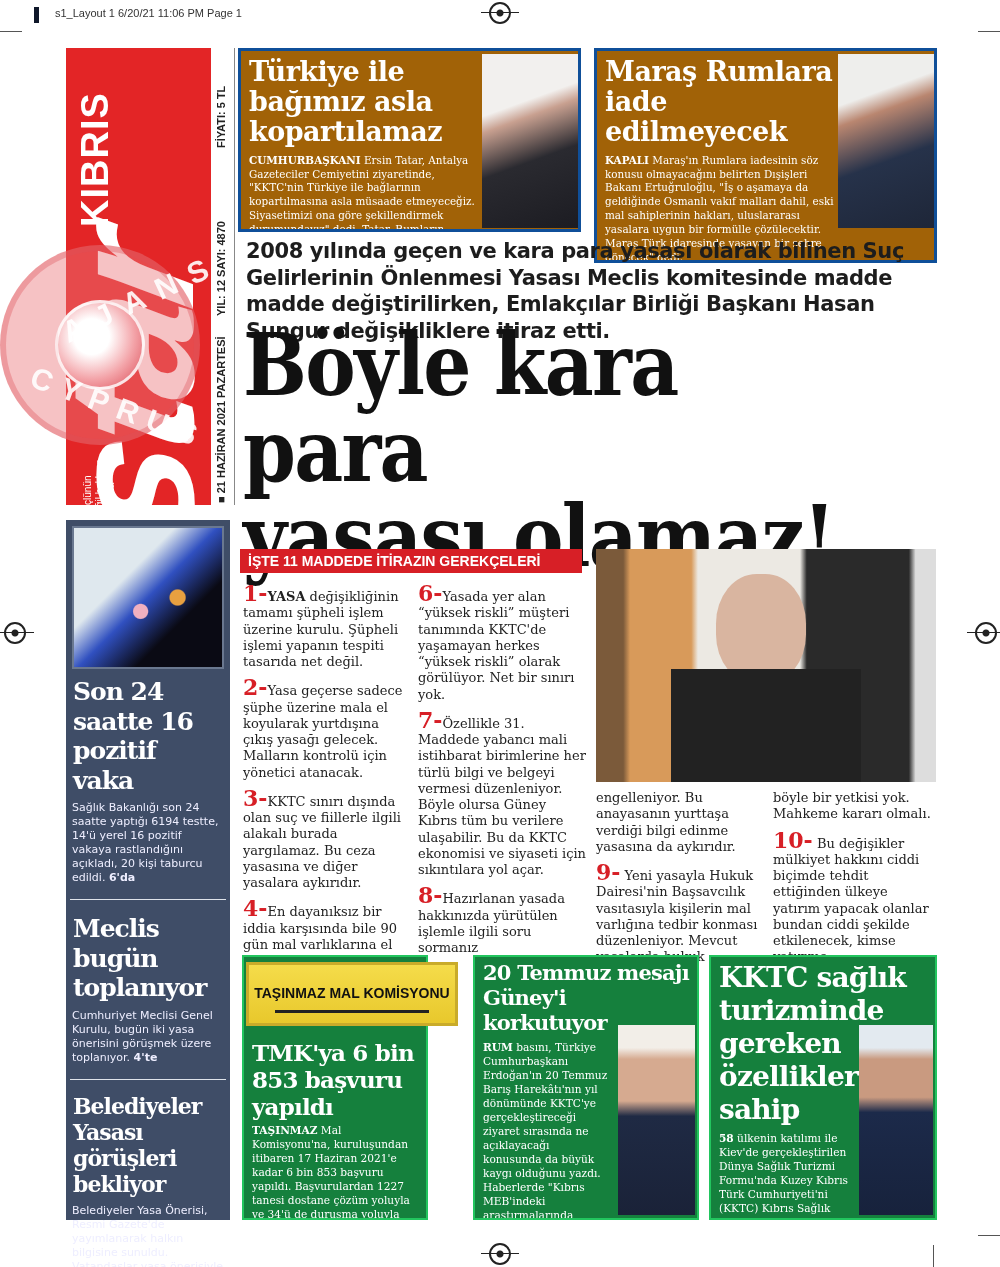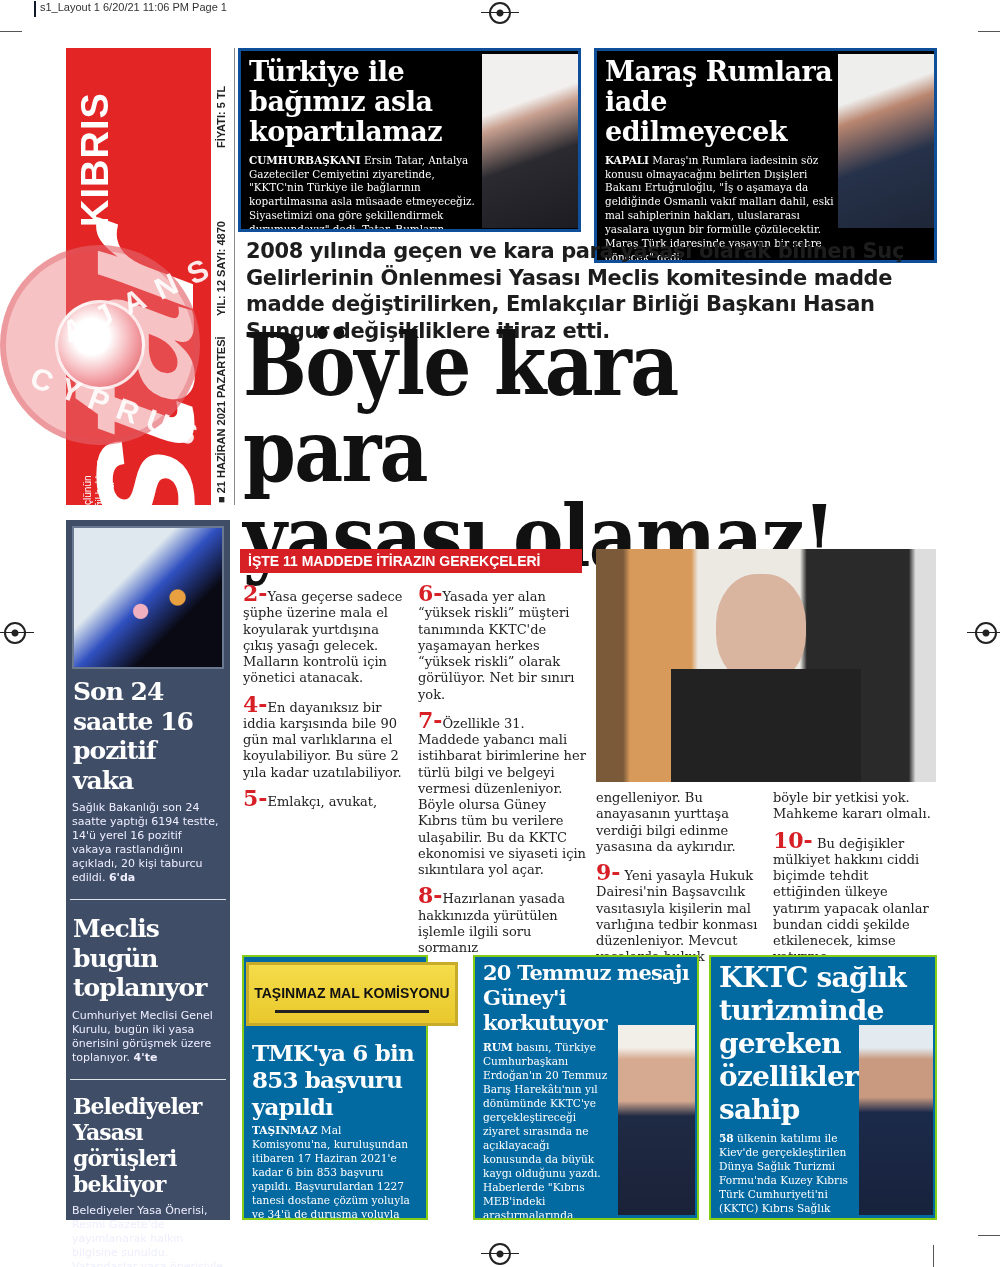--- a/index.html
+++ b/index.html
@@ -1,52 +1,52 @@
 <!DOCTYPE html>
 <html><head>
 <meta charset="utf-8">
 <style>
 *{box-sizing:border-box;margin:0;padding:0}
 body{width:1000px;height:1267px;background:#fff;position:relative;overflow:hidden;font-family:"DejaVu Serif",serif;color:#1a1a1a}
 .abs{position:absolute}
-.slug{left:34px;top:1px;font:11px "Liberation Sans",sans-serif;color:#333;border-left:2px solid #0f172a;padding-left:4px;height:16px}
+.slug{left:34px;top:7px;font:11px "Liberation Sans",sans-serif;color:#333;border-left:5px solid #0f172a;padding-left:16px;height:16px}
 .reg{width:22px;height:22px;border:2px solid #222;border-radius:50%;background:radial-gradient(circle,#222 0 3px,#fff 4px 100%)}
 .reg::before{content:"";position:absolute;left:-10px;top:8px;width:38px;height:1px;background:#222}
 .crop{background:#555}
 
 .mast{left:66px;top:48px;width:145px;height:457px;background:#e32526;overflow:hidden}
 .mast-kibris{position:absolute;left:-66px;top:90px;width:190px;transform:rotate(-90deg);color:#fff;font:bold 38px "Liberation Sans",sans-serif;letter-spacing:1px;text-align:center}
 .mast-star{position:absolute;left:-130px;top:250px;width:390px;transform:rotate(-90deg) skewX(-10deg);color:#fff;font:italic bold 180px "Liberation Sans",sans-serif;line-height:1;text-align:center;letter-spacing:-8px}
 .mast-slogan{position:absolute;left:-22px;top:398px;width:110px;transform:rotate(-90deg);color:#fff;font:10px "Liberation Sans",sans-serif;line-height:1.15}
 .stamp{left:0;top:245px;width:200px;height:200px;border-radius:50%;background:rgba(235,120,125,.45);border:6px solid rgba(220,80,90,.35);display:flex;align-items:center;justify-content:center}
 .stamp .globe{width:90px;height:90px;border-radius:50%;background:radial-gradient(circle at 40% 40%,#fff 0 25%,#f3a3a8 60%,#d9444f 100%);border:3px solid rgba(255,255,255,.8)}
 .stamp .sl{position:absolute;color:rgba(255,255,255,.9);font:bold 30px "Liberation Sans",sans-serif}
 .dateline{left:212px;top:48px;width:18px;height:457px}
 .dateline span{position:absolute;white-space:nowrap;transform:rotate(-90deg);transform-origin:left top;font:bold 11px "Liberation Sans",sans-serif;color:#222}
 .vline{left:234px;top:48px;width:1px;height:457px;background:#888}
 
-.bluebox{background:#000000;border:3px solid #0f4f99;color:#fff;overflow:hidden}
+.bluebox{background:#a16207;border:3px solid #0f4f99;color:#fff;overflow:hidden}
 .bluebox h2{font:bold 27px "DejaVu Serif",serif;line-height:1.12;letter-spacing:-.5px;margin:6px 0 0 8px}
 .bluebox p{font:10.4px "DejaVu Serif",serif;line-height:1.33;margin:6px 0 0 8px;width:232px}
 .bluebox b{font-weight:bold}
 .photo{position:absolute;background:linear-gradient(#e9e6e2,#d9d4ce)}
 
 .deck{left:246px;top:238px;width:690px;font:bold 21px "DejaVu Sans",sans-serif;line-height:1.27;letter-spacing:-.4px;color:#1d1d1d}
 .headline{left:243px;top:322px;width:700px;font:bold 86px "DejaVu Serif",serif;line-height:1.0;letter-spacing:-2px;color:#111;transform:scaleX(.88);transform-origin:left}
 .redbar{left:240px;top:549px;width:342px;height:24px;background:#d71f26;color:#fff;font:bold 14px "Liberation Sans",sans-serif;padding:4px 0 0 8px}
 .col{font:13px "DejaVu Serif",serif;line-height:1.25;color:#222}
 .col p{margin-bottom:6px}
 .num{color:#d71f26;font-weight:bold;font-size:22px;line-height:1}
 
 .darkcol{left:66px;top:520px;width:164px;height:700px;background:#3f4d67;color:#fff}
 .darkcol h3{font:bold 25px "DejaVu Serif",serif;line-height:1.18;letter-spacing:-1px;margin:0 7px}
 .darkcol p{font:11px "DejaVu Sans",sans-serif;line-height:1.28;margin:6px 6px 0 6px;color:#eef}
 .darkcol hr{border:0;border-top:1px solid #dfe3ea;margin:14px 4px 14px 4px}
 
-.purple{background:#0369a1;border:2px solid #84cc16;color:#fff;overflow:hidden}
+.purple{background:#15803d;border:2px solid #22c55e;color:#fff;overflow:hidden}
 .purple h3{font:bold 21px "DejaVu Serif",serif;line-height:1.18;letter-spacing:-.8px;margin:4px 6px 0 8px}
 .purple p{font:10.6px "DejaVu Serif",serif;line-height:1.32;color:#fff}
 .sign{left:246px;top:962px;width:212px;height:64px;background:linear-gradient(#f5dc4a,#e8c82c);border:3px solid #c9ab2a;color:#111;font:bold 14px "Liberation Sans",sans-serif;text-align:center;padding-top:20px}
 .sign::after{content:"";position:absolute;left:26px;right:26px;bottom:10px;height:3px;background:#222}
 </style>
 </head>
 <body>
 
 <div class="abs slug">s1_Layout 1  6/20/21  11:06 PM  Page 1</div>
 <div class="abs reg" style="left:489px;top:2px"></div>
@@ -95,21 +95,23 @@
   <div>Böyle kara para</div>
   <div>yasası olamaz!</div>
 </div>
 <div class="abs redbar">İŞTE 11 MADDEDE İTİRAZIN GEREKÇELERİ</div>
 <div class="abs photo" style="left:596px;top:549px;width:340px;height:233px;background:linear-gradient(90deg,#7b5a3a 0 8%,#d89a5a 10% 28%,#ece9e3 30% 60%,#2a2a2a 62% 92%,#ddd 94%)">
   <div style="position:absolute;left:120px;top:25px;width:90px;height:110px;border-radius:45%;background:#d9b5a0"></div>
   <div style="position:absolute;left:75px;top:120px;width:190px;height:113px;background:#222"></div>
 </div>
 
 <div class="abs col" style="left:243px;top:582px;width:165px">
+  <p><span class="num">1-</span><b>YASA</b><span> değişikliğinin tamamı şüpheli işlem üzerine kurulu. Şüpheli işlemi yapanın tespiti tasarıda net değil.</span></p>
   <p><span class="num">2-</span><span>Yasa geçerse sadece şüphe üzerine mala el koyularak yurtdışına çıkış yasağı gelecek. Malların kontrolü için yönetici atanacak.</span></p>
+  <p><span class="num">3-</span><span>KKTC sınırı dışında olan suç ve fiillerle ilgili alakalı burada yargılamaz. Bu ceza yasasına ve diğer yasalara aykırıdır.</span></p>
   <p><span class="num">4-</span><span>En dayanıksız bir iddia karşısında bile 90 gün mal varlıklarına el koyulabiliyor. Bu süre 2 yıla kadar uzatılabiliyor.</span></p>
   <p><span class="num">5-</span><span>Emlakçı, avukat,</span></p>
 </div>
 <div class="abs col" style="left:418px;top:582px;width:170px">
   <p><span class="num">6-</span><span>Yasada yer alan “yüksek riskli” müşteri tanımında KKTC'de yaşamayan herkes “yüksek riskli” olarak görülüyor. Net bir sınırı yok.</span></p>
   <p><span class="num">7-</span><span>Özellikle 31. Maddede yabancı mali istihbarat birimlerine her türlü bilgi ve belgeyi vermesi düzenleniyor. Böyle olursa Güney Kıbrıs tüm bu verilere ulaşabilir. Bu da KKTC ekonomisi ve siyaseti için sıkıntılara yol açar.</span></p>
   <p><span class="num">8-</span><span>Hazırlanan yasada hakkınızda yürütülen işlemle ilgili soru sormanız</span></p>
 </div>
 <div class="abs col" style="left:596px;top:790px;width:168px">
   <p><span>engelleniyor. Bu anayasanın yurttaşa verdiği bilgi edinme yasasına da aykırıdır.</span></p>

